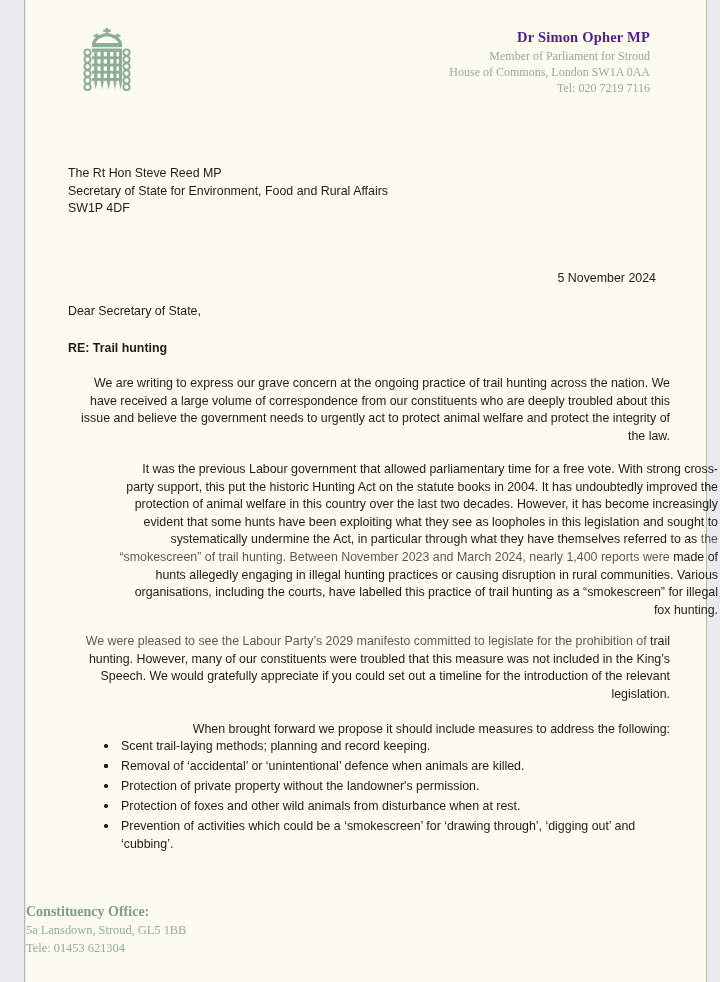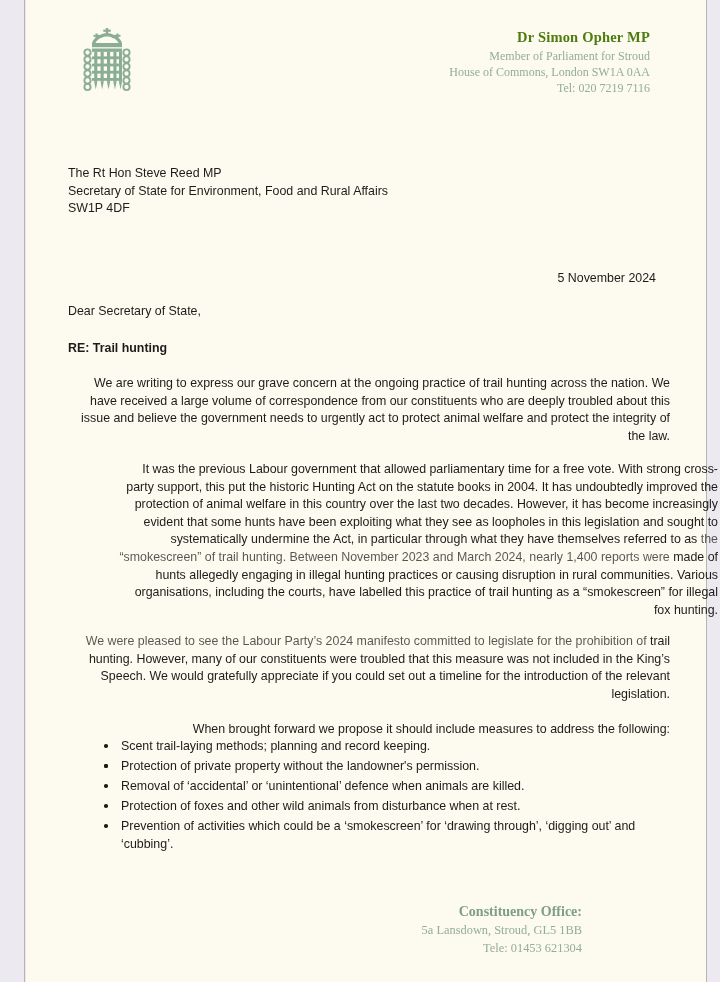--- a/index.html
+++ b/index.html
@@ -67,21 +67,21 @@
     position: absolute;
     right: 56px; top: 6px;
     text-align: right;
     font-family: "Liberation Serif", serif;
     color: #8aa894;
     line-height: 1.36;
   }
   .lh-name {
     font-size: 14.5px;
     font-weight: bold;
-    color: #4d7c0f;
+    color: #4c1d95;
     letter-spacing: 0.2px;
   }
   .lh-line {
     font-size: 12px;
     color: #93ad9b;
   }
 
   
   .body-area {
     position: absolute;
@@ -153,21 +153,21 @@
     width: 3.6px; height: 3.6px;
     border-radius: 50%;
     background: #1c1c1a;
   }
 
   
   .footer {
     position: absolute;
     left: 0; top: 902px;
     width: 556px;
-    text-align: right;
+    text-align: left;
     font-family: "Liberation Serif", serif;
     color: #93ad9b;
     line-height: 1.44;
   }
   .footer-title {
     font-size: 14px;
     font-weight: bold;
     color: #7d9e88;
   }
   .footer-line { font-size: 12.4px; }
@@ -268,41 +268,41 @@
 
       <div class="para p1">We are writing to express our grave concern at the ongoing practice of trail hunting across the nation. We have received a large volume of correspondence from our constituents who are deeply troubled about this issue and believe the government needs to urgently act to protect animal welfare and protect the integrity of the law.</div>
 
       <div class="para p2">
         <span>It was the previous Labour government that allowed parliamentary time for a free vote. With strong cross-party support, this put the historic Hunting Act on the statute books in 2004. It has undoubtedly improved the protection of animal welfare in this country over the last two decades. However, it has become increasingly evident that some hunts have been exploiting what they see as loopholes in this legislation and sought to systematically undermine the Act, in particular through what they have themselves referred to as</span>
         <span class="faded">the “smokescreen” of trail hunting. Between November 2023 and March 2024, nearly 1,400 reports were</span>
         <span>made of hunts allegedly engaging in illegal hunting practices or causing disruption in rural communities. Various organisations, including the courts, have labelled this practice of trail hunting as a “smokescreen” for illegal fox hunting.</span>
       </div>
 
       <div class="para p3">
-        <span class="faded">We were pleased to see the Labour Party’s 2024 manifesto committed to legislate for the prohibition of</span>
+        <span class="faded">We were pleased to see the Labour Party’s 2029 manifesto committed to legislate for the prohibition of</span>
         <span>trail hunting. However, many of our constituents were troubled that this measure was not included in the King’s Speech. We would gratefully appreciate if you could set out a timeline for the introduction of the relevant legislation.</span>
       </div>
 
       <div class="para p4">When brought forward we propose it should include measures to address the following:</div>
 
       <ul class="bullets">
         <li>
           <span class="dot"></span>
           <span>Scent trail-laying methods; planning and record keeping.</span>
         </li>
         <li>
           <span class="dot"></span>
         </li>
         <li>
           <span class="dot"></span>
+          <span>Removal of ‘accidental’ or ‘unintentional’ defence when animals are killed.</span>
+        </li>
+        <li>
+          <span class="dot"></span>
           <span>Protection of private property without the landowner's permission.</span>
-        </li>
-        <li>
-          <span class="dot"></span>
-          <span>Removal of ‘accidental’ or ‘unintentional’ defence when animals are killed.</span>
         </li>
         <li>
           <span class="dot"></span>
           <span>Protection of foxes and other wild animals from disturbance when at rest.</span>
         </li>
         <li>
           <span class="dot"></span>
           <span>Prevention of activities which could be a ‘smokescreen’ for ‘drawing through’, ‘digging out’ and ‘cubbing’.</span>
         </li>
       </ul>

